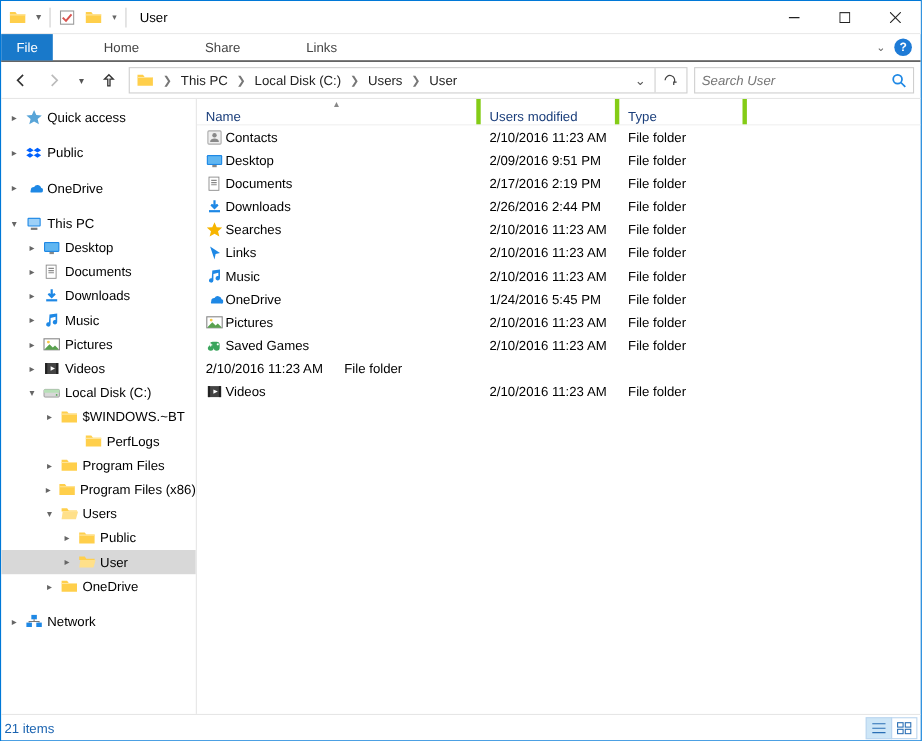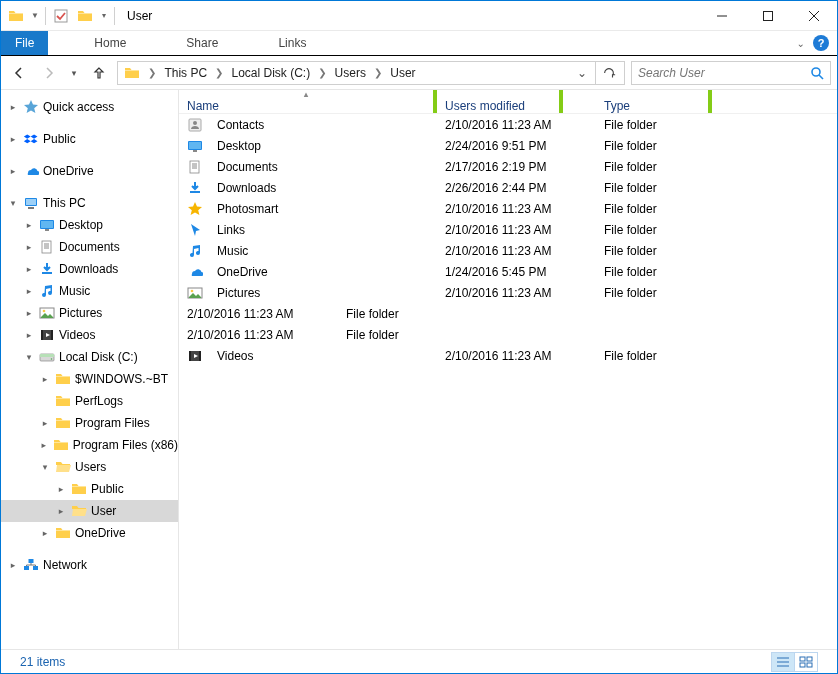--- a/index.html
+++ b/index.html
@@ -40,28 +40,28 @@
   .tree .node.sel { background:#d8d8d8; }
   .tree .node .tw { width:12px; color:#666; font-size:9px; text-align:center; }
   .tree .node .ico { width:16px; height:16px; display:flex; align-items:center; justify-content:center; }
   .tree .spacer-row { height:10px; }
   .list { flex:1; overflow:auto; }
   .cols { display:flex; height:24px; align-items:center; color:#1a3e7b; border-bottom:1px solid #f0f0f0; position:relative; }
   .cols .col { padding-left:8px; border-right:4px solid #84cc16; height:100%; display:flex; align-items:flex-end; position:relative; }
   .cols .sort-ind { position:absolute; top:-1px; left:50%; transform:translateX(-50%); color:#888; font-size:9px; }
   .c-name { width:258px; }
   .c-date { width:126px; }
-  .c-type { width:116px;margin-left:33px; }
+  .c-type { width:116px; }
   .c-size { flex:1; }
   .row { display:flex; height:21px; align-items:center; }
   .row .cell { padding-left:8px; overflow:hidden; text-overflow:ellipsis; white-space:nowrap; }
-  .row .c-name { display:flex; align-items:center; gap:14px; }
+  .row .c-name { display:flex; align-items:center; gap:2px; }
   .row .ico { width:16px; height:16px; display:flex; align-items:center; justify-content:center; flex-shrink:0; }
   
-  .status { height:24px; border-top:1px solid #e6e6e6; display:flex; align-items:center; padding:0 19px; }
+  .status { height:24px; border-top:1px solid #e6e6e6; display:flex; align-items:center; padding:0 3px; }
   .status .count { color:#1a63b0; }
   .status .spacer { flex:1; }
   .viewbtn { width:24px; height:20px; border:1px solid #bcd6ef; display:flex; align-items:center; justify-content:center; margin-left:-1px; }
   .viewbtn.active { background:#cde6f7; }
   
   svg { display:block; }
   .folder-y { fill:#ffcf4b; }
   .folder-y2 { fill:#ffe59a; }
 </style>
 </head>
@@ -374,21 +374,21 @@
       </div>
     <div class="node" style="padding-left:38px">
         <span class="tw">▸</span>
         <span class="ico">
           <svg width="16" height="16">
             <use href="#i-folder"></use>
           </svg>
         </span>
         <span>$WINDOWS.~BT</span>
       </div>
-    <div class="node" style="padding-left:38px">
+    <div class="node" style="padding-left:60px">
         <span class="tw"></span>
         <span class="ico">
           <svg width="16" height="16">
             <use href="#i-folder"></use>
           </svg>
         </span>
         <span>PerfLogs</span>
       </div>
     <div class="node" style="padding-left:38px">
         <span class="tw">▸</span>
@@ -481,21 +481,21 @@
         </div>
         <div class="row">
           <div class="cell c-name">
             <span class="ico">
               <svg width="16" height="16">
                 <use href="#i-desktop"></use>
               </svg>
             </span>
             <span>Desktop</span>
           </div>
-          <div class="cell c-date">2/24/2016 9:51 PM</div>
+          <div class="cell c-date">2/09/2016 9:51 PM</div>
           <div class="cell c-type">File folder</div>
           <div class="cell c-size"></div>
         </div>
         <div class="row">
           <div class="cell c-name">
             <span class="ico">
               <svg width="16" height="16">
                 <use href="#i-documents"></use>
               </svg>
             </span>
@@ -518,21 +518,21 @@
           <div class="cell c-type">File folder</div>
           <div class="cell c-size"></div>
         </div>
         <div class="row">
           <div class="cell c-name">
             <span class="ico">
               <svg width="16" height="16">
                 <use href="#i-star"></use>
               </svg>
             </span>
-            <span>Photosmart</span>
+            <span>Searches</span>
           </div>
           <div class="cell c-date">2/10/2016 11:23 AM</div>
           <div class="cell c-type">File folder</div>
           <div class="cell c-size"></div>
         </div>
         <div class="row">
           <div class="cell c-name">
             <span class="ico">
               <svg width="16" height="16">
                 <use href="#i-links"></use>
@@ -577,20 +577,28 @@
                 <use href="#i-pictures"></use>
               </svg>
             </span>
             <span>Pictures</span>
           </div>
           <div class="cell c-date">2/10/2016 11:23 AM</div>
           <div class="cell c-type">File folder</div>
           <div class="cell c-size"></div>
         </div>
         <div class="row">
+          <div class="cell c-name">
+            <span class="ico">
+              <svg width="16" height="16">
+                <use href="#i-games"></use>
+              </svg>
+            </span>
+            <span>Saved Games</span>
+          </div>
           <div class="cell c-date">2/10/2016 11:23 AM</div>
           <div class="cell c-type">File folder</div>
           <div class="cell c-size"></div>
         </div>
         <div class="row">
           <div class="cell c-date">2/10/2016 11:23 AM</div>
           <div class="cell c-type">File folder</div>
           <div class="cell c-size"></div>
         </div>
         <div class="row">

